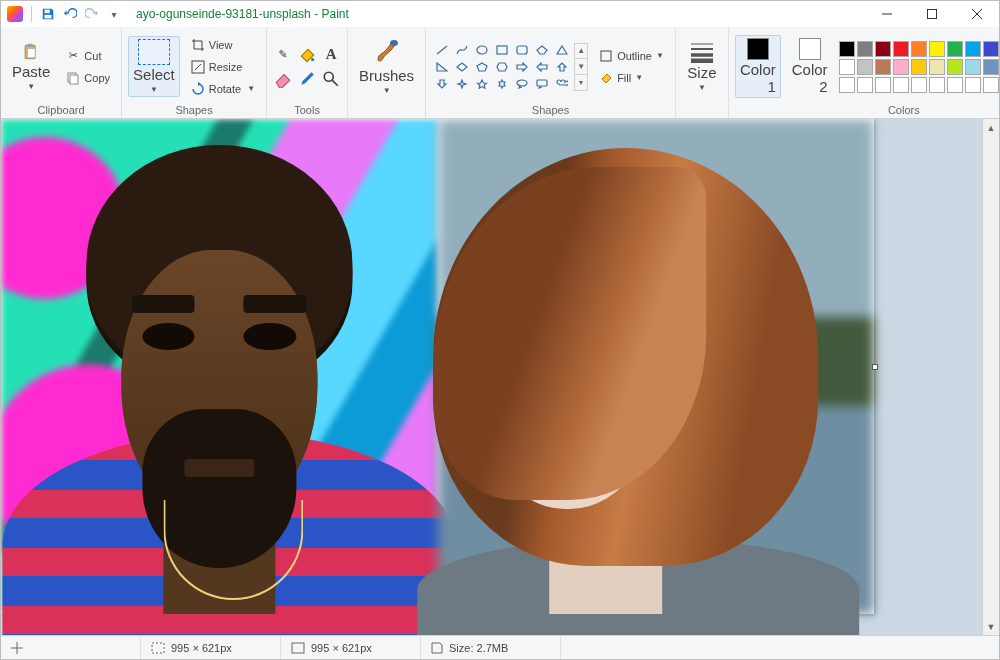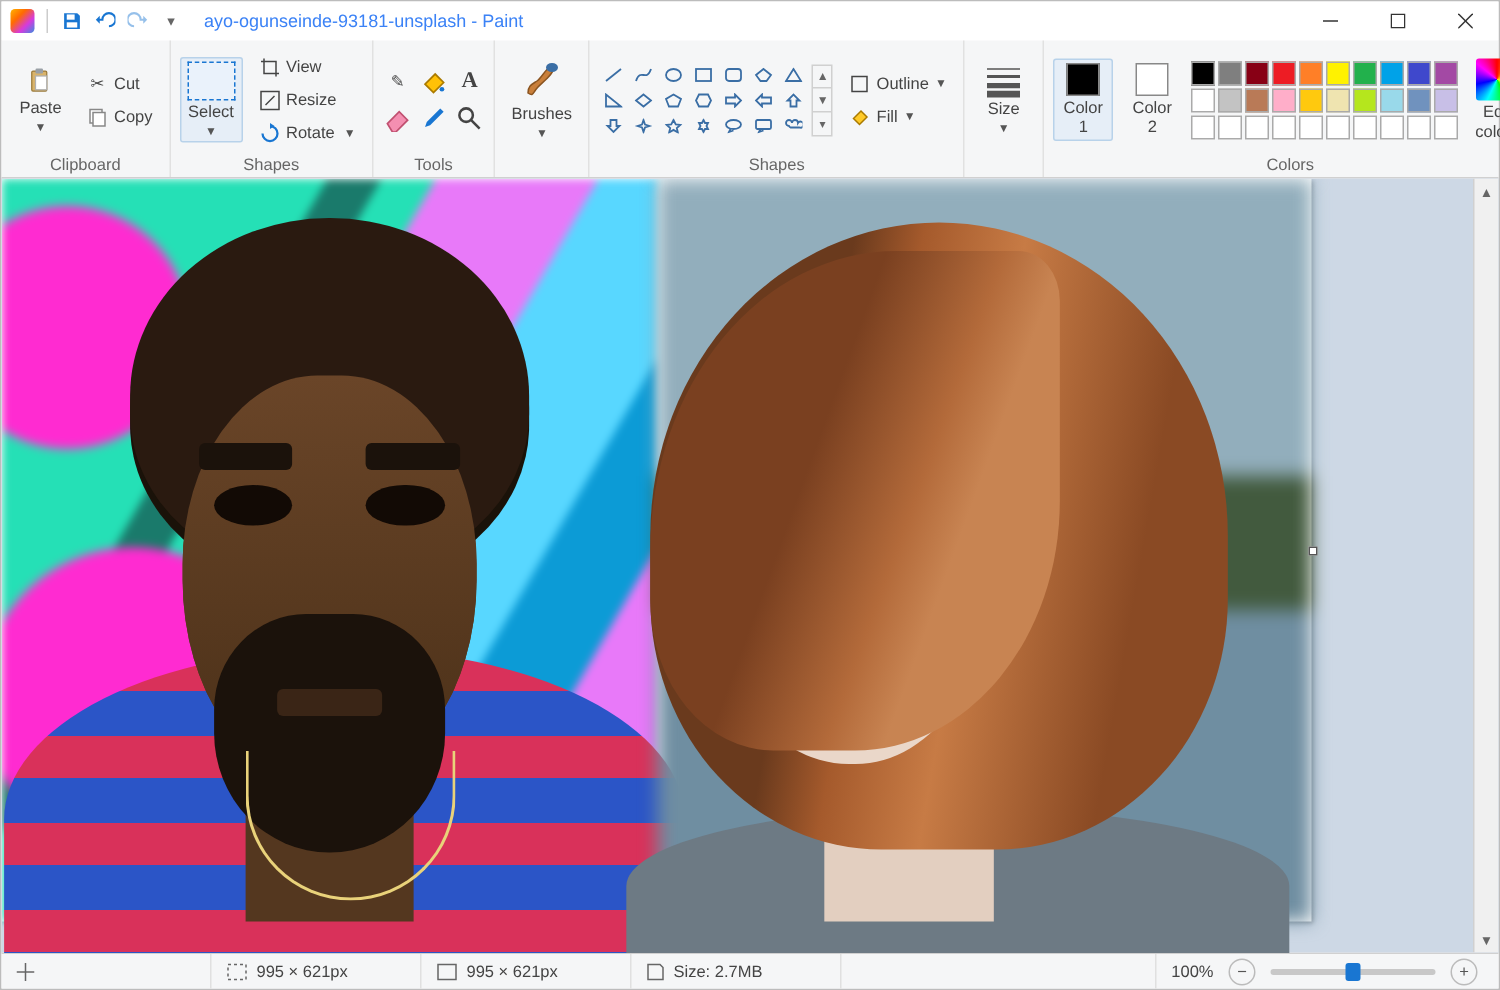--- a/index.html
+++ b/index.html
@@ -6,40 +6,40 @@
   html, body { width: 1000px; height: 660px; overflow: hidden; background: #fff; }
   .window { width: 1000px; height: 660px; display: flex; flex-direction: column; border: 1px solid #bcbcbc; }
 
   
   .titlebar { height: 26px; display: flex; align-items: center; background: #fff; font-size: 12px; }
   .qat { display: flex; align-items: center; gap: 6px; padding: 0 6px; }
   .qat .sep { width:1px; height:16px; background:#ccc; margin:0 2px;}
   .app-icon { width:16px; height:16px; border-radius:3px; background: linear-gradient(135deg,#ffb400,#ff6a00,#d63adf,#3a8ddf); }
   .ico { width:16px; height:16px; display:flex; align-items:center; justify-content:center; color:#1976d2; }
   .ico svg { width:14px; height:14px; }
-  .title-text { padding-left: 8px; color:#3b82f6; flex: 0 0 auto; }
+  .title-text { padding-left: 8px; color:#15803d; flex: 0 0 auto; }
   .title-spacer { flex:1; }
   .winbtns { display:flex; height:100%; }
   .winbtn { width:45px; display:flex; align-items:center; justify-content:center; color:#333; }
 
   
   .tabs { height:24px; display:flex; align-items:stretch; background:#fff; border-bottom:1px solid #e0e0e0; font-size:12px; }
   .tab { padding: 4px 16px; display:flex; align-items:center; color:#333; }
   .tab.file { background:#1976d2; color:#fff; }
   .tab.active { background:#f5f6f7; }
   .tabs-spacer { flex:1; }
   .tabs .help { width:30px; display:flex; align-items:center; justify-content:center; color:#1976d2; }
 
   
   .ribbon { background:#f5f6f7; border-bottom:1px solid #d0d0d0; display:flex; align-items:stretch; height:92px; font-size:11px; color:#444; }
   .group { display:flex; flex-direction:column; border-right:1px solid #e1e1e1; padding:4px 6px 2px; }
   .group-body { flex:1; display:flex; align-items:center; gap:6px; }
   .group-label { text-align:center; color:#666; font-size:11px; padding-top:2px;}
   .bigbtn { display:flex; flex-direction:column; align-items:center; justify-content:center; gap:2px; padding:2px 4px; border:1px solid transparent; border-radius:2px; min-width:40px; }
-  .bigbtn .lbl { font-size:11px; line-height:1.1; text-align:center; }
+  .bigbtn .lbl { font-size:15px; line-height:1.1; text-align:right; }
   .caret { font-size:8px; color:#555; }
   .stack { display:flex; flex-direction:column; gap:2px; }
   .smallbtn { display:flex; align-items:center; gap:4px; padding:1px 4px; border:1px solid transparent; border-radius:2px; height:20px; }
   .smallbtn .ic { width:14px; height:14px; display:flex; align-items:center; justify-content:center; }
   .select-box { width:32px; height:26px; border:1px dashed #1976d2; background:#eaf2fb; }
   .tool-ic { width:18px; height:18px; display:flex; align-items:center; justify-content:center; }
   .tool-grid { display:grid; grid-template-columns: repeat(3,20px); grid-auto-rows:20px; gap:4px; }
 
   
   .shapes-gallery { display:grid; grid-template-columns: repeat(7,16px); grid-auto-rows:14px; gap:3px 4px; padding:0 2px;}
@@ -583,23 +583,15 @@
     </div>
     <div class="status-seg wide">
       <span>
           <svg width="12" height="12">
             <path d="M1 1h8l2 2v8H1z" fill="none" stroke="#666"></path>
           </svg>
         </span>
       <span>Size: 2.7MB</span>
     </div>
     <div class="status-spacer"></div>
-    <div class="status-seg" style="border-left:1px solid #e0e0e0;border-right:none;gap:10px;padding-right:14px">
-      <span>100%</span>
-      <div class="zbtn">−</div>
-      <div class="zoom-slider">
-          <div class="thumb"></div>
-        </div>
-      <div class="zbtn">+</div>
-    </div>
   </div>
 
 </div>
 
 </body></html>

